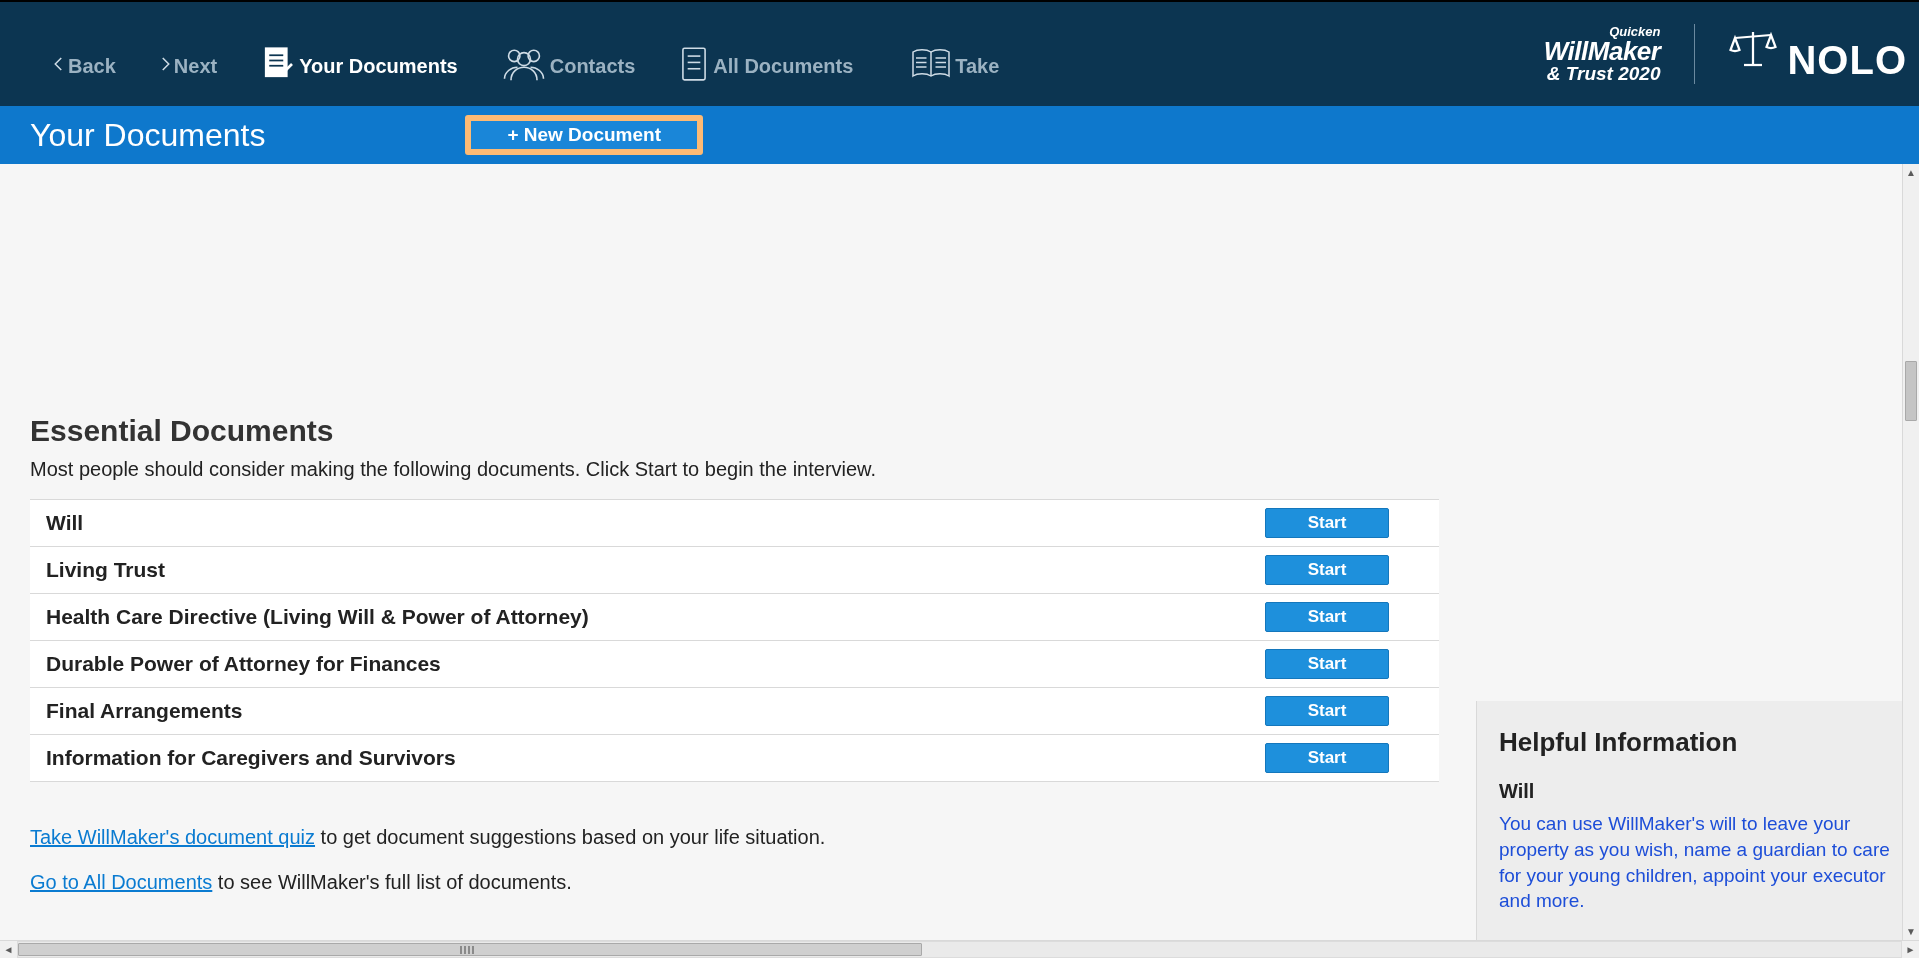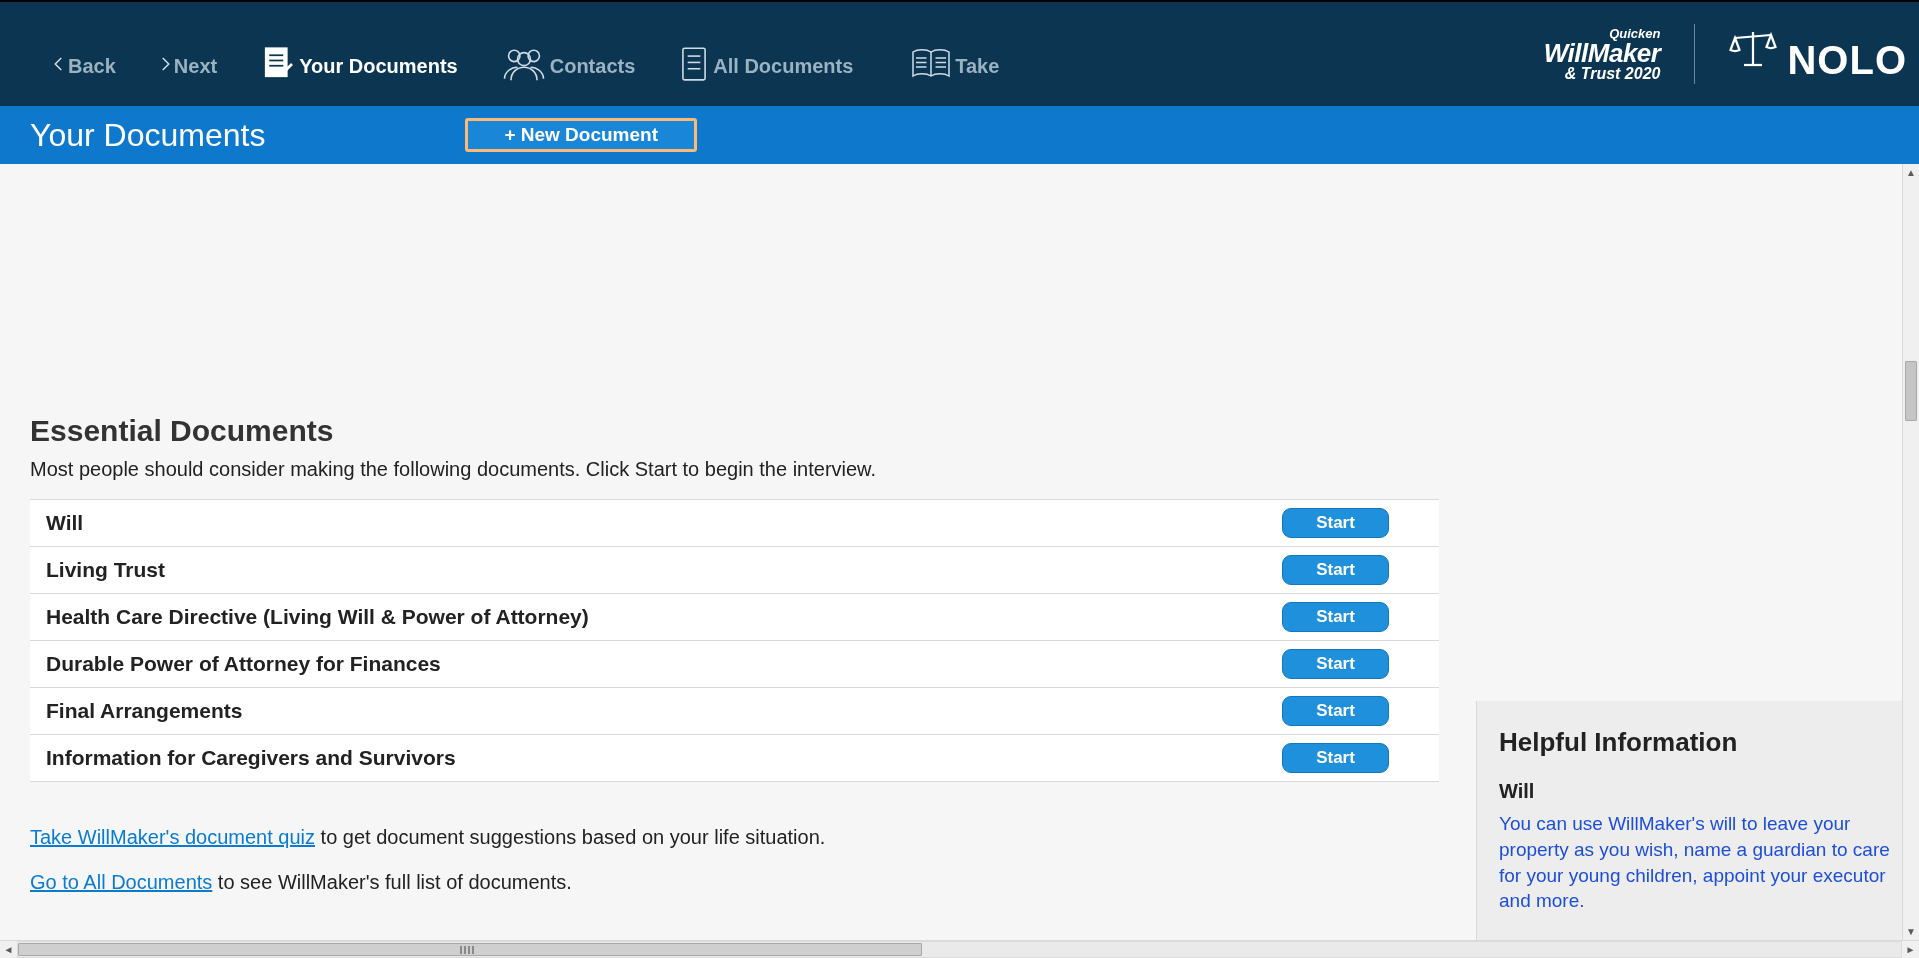--- a/index.html
+++ b/index.html
@@ -68,21 +68,21 @@
     color: #ffffff;
   }
   .brand-willmaker {
     text-align: right;
     line-height: 1.0;
     font-weight: 700;
     font-style: italic;
   }
   .brand-willmaker .wl1 { font-size: 13px; font-style: italic; }
   .brand-willmaker .wl2 { font-size: 26px; letter-spacing: -0.5px;}
-  .brand-willmaker .wl3 { font-size: 16px; }
+  .brand-willmaker .wl3 { font-size: 19px; }
   .brand-sep {
     width: 1px; height: 60px; background: #6b8aa0;
   }
   .brand-nolo {
     display: flex; align-items: flex-end; gap: 10px;
     font-size: 40px; font-weight: 800; letter-spacing: 1px;
   }
   .brand-nolo svg { width: 48px; height: 48px; stroke: #ffffff; fill: none; stroke-width: 3; }
 
   
@@ -95,21 +95,21 @@
     padding-left: 30px;
     gap: 200px;
   }
   .sub-header h1 {
     color: #ffffff;
     font-size: 32px;
     font-weight: 400;
   }
   .new-doc-btn {
     background: #1a86d8;
-    border: 3px solid #fdba74;
+    border: 6px solid #fdba74;
     color: #ffffff;
     font-size: 19px;
     font-weight: 600;
     padding: 3px 36px;
     border-radius: 3px;
     cursor: pointer;
   }
 
   
   .content-wrap {
@@ -145,25 +145,25 @@
     justify-content: space-between;
     padding: 8px 50px 8px 16px;
     border-bottom: 1px solid #d9d9d9;
   }
   .doc-row .doc-name {
     font-size: 21px;
     font-weight: 600;
     color: #222222;
   }
   .start-btn {
-    width: 107px;
+    width: 124px;
     height: 30px;
     background: #1e90dc;
     border: 1px solid #1477bc;
-    border-radius: 9px;
+    border-radius: 2px;
     color: #ffffff;
     font-size: 17px;
     font-weight: 600;
     cursor: pointer;
   }
   .links {
     margin-top: 44px;
     font-size: 20px;
     color: #222222;
   }

